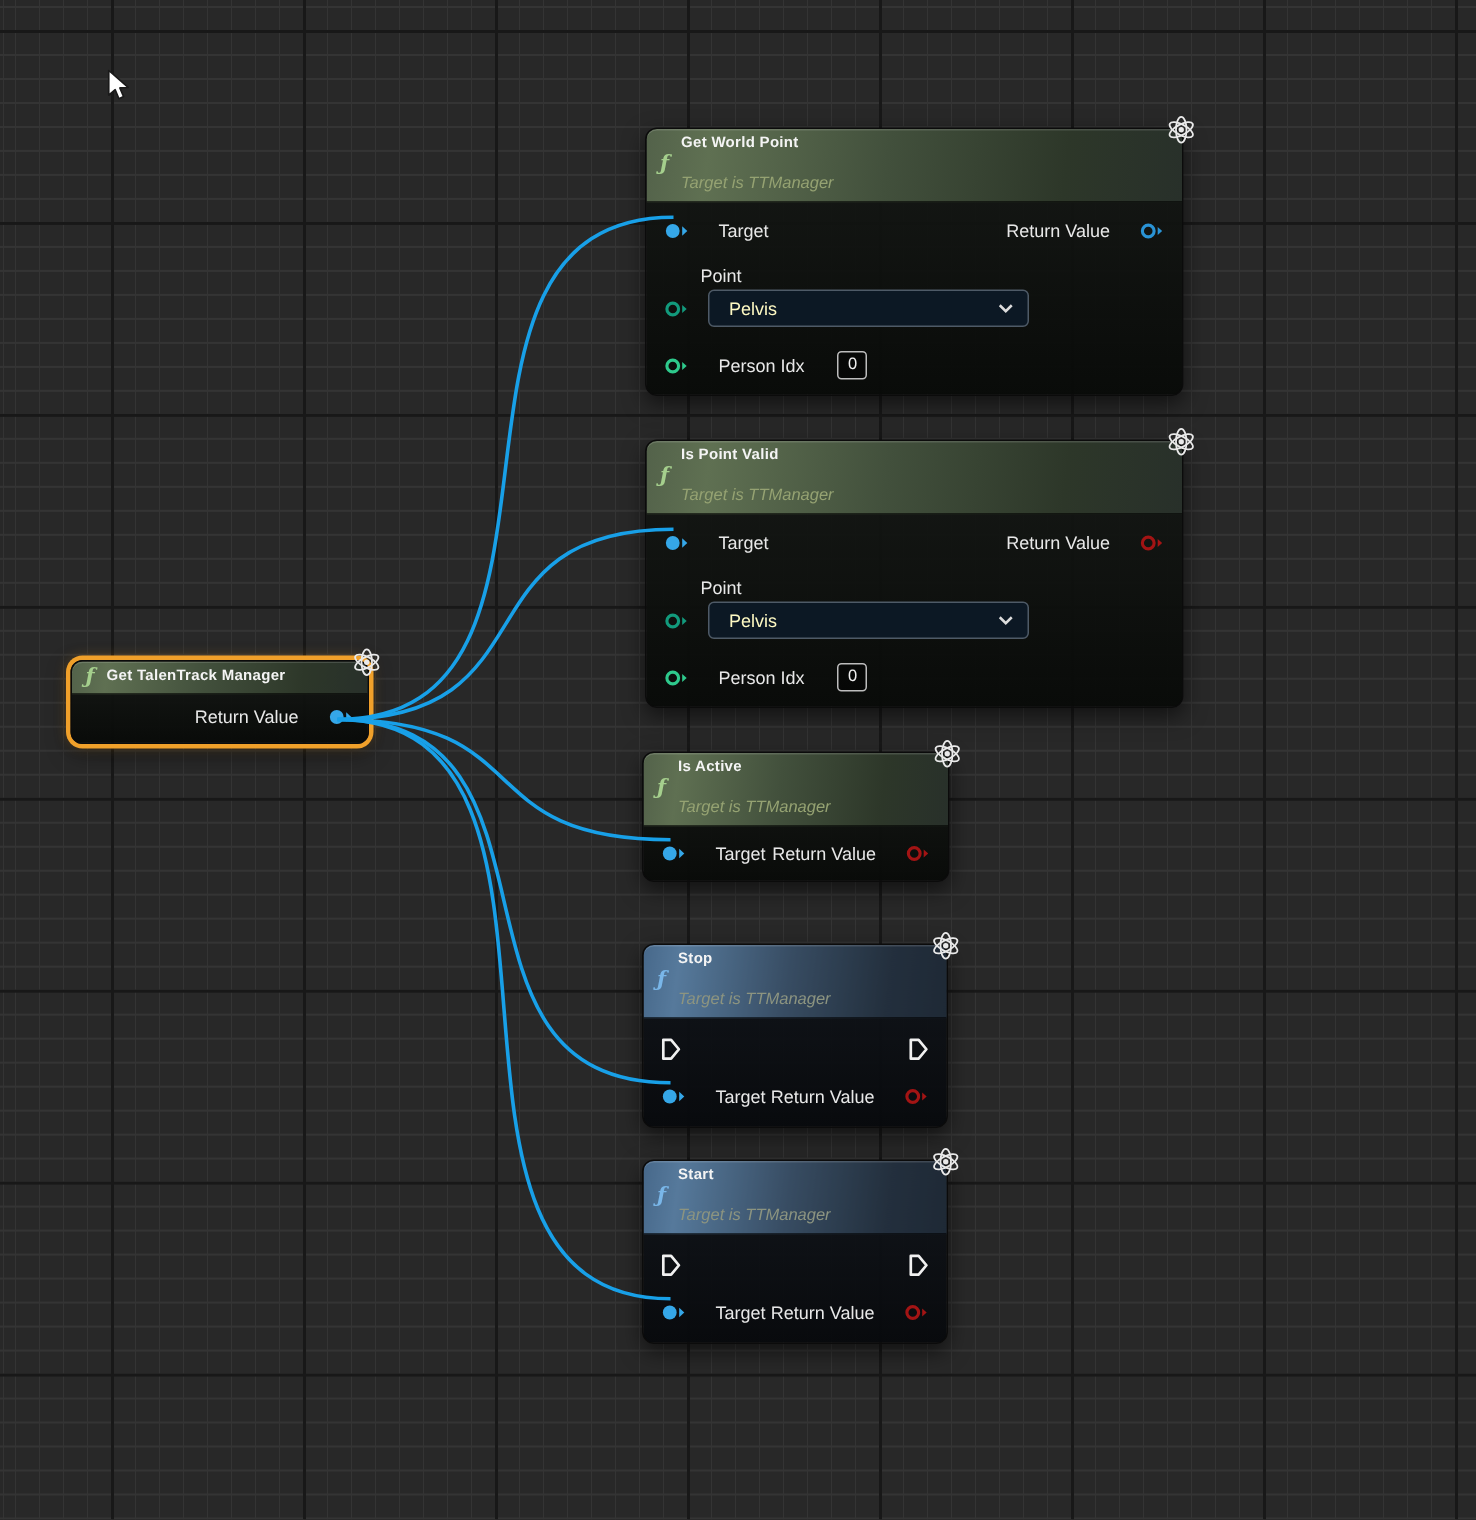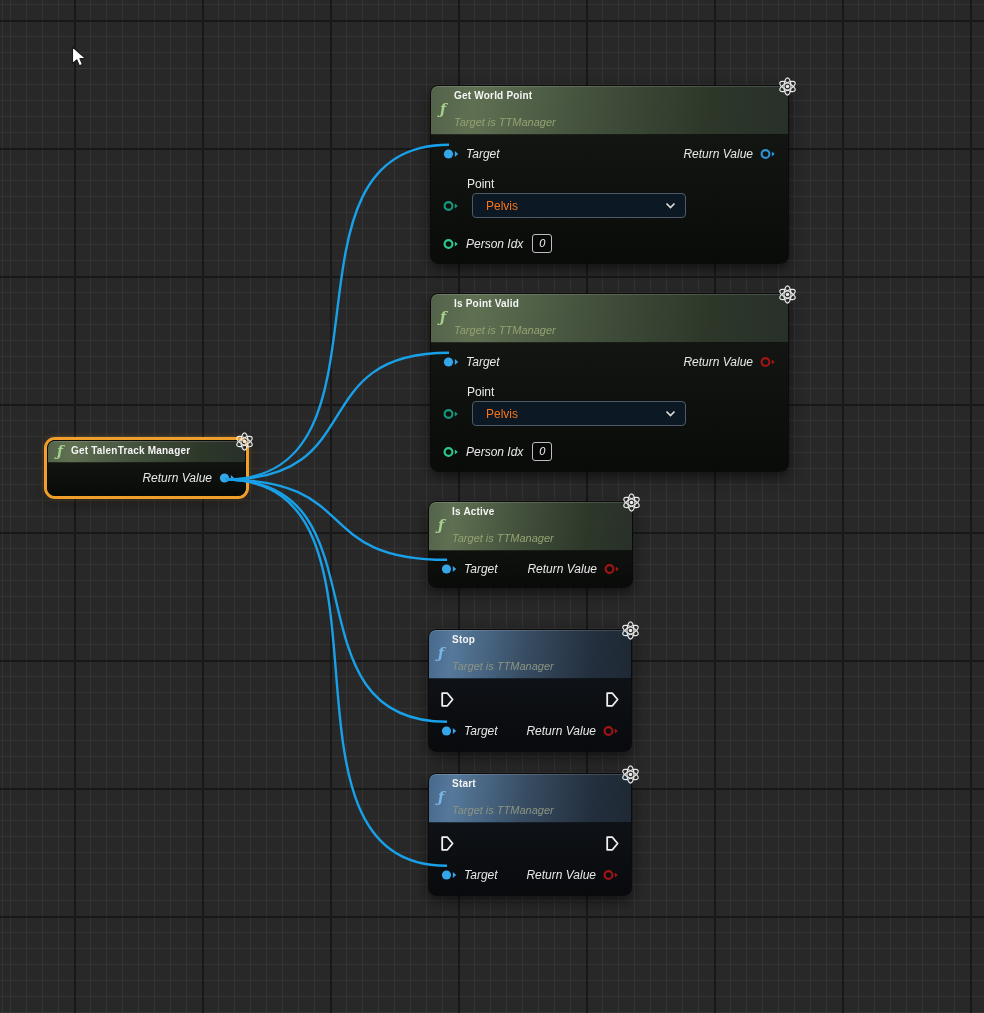--- a/index.html
+++ b/index.html
@@ -34,28 +34,28 @@
   .nheader.single{padding:3px 9px 4px 9px;}
   .ficon{font-family:"DejaVu Serif",serif;font-style:italic;font-weight:bold;font-size:14px;line-height:1;}
   .green .ficon{color:#a5cf8d;}
   .blue .ficon{color:#79b6e8;}
   .ntitle{font-size:10px;font-weight:bold;color:#f4f4f4;letter-spacing:.2px;line-height:1.25;}
   .nsub{font-size:11px;font-style:italic;line-height:1.2;margin-top:13px;}
   .green .nsub{color:#95a272;}
   .blue .nsub{color:#8c9480;}
   .nbody{padding:6px 0 6px 0;}
   .prow{display:flex;align-items:center;justify-content:space-between;padding:0 12px;height:26px;}
-  .pin{display:flex;align-items:center;gap:7px;color:#e8e8e8;font-size:12px;font-style:italic;}
+  .pin{display:flex;align-items:center;gap:20px;color:#e8e8e8;font-size:12px;}
   .pin .pinsvg{flex:0 0 auto;display:block;}
   .ptlabel{display:flex;align-items:flex-end;height:24px;margin-left:36px;color:#e8e8e8;font-size:12px;padding-bottom:2px;}
   .ddrow{display:flex;align-items:center;height:26px;padding:0 12px;gap:13px;}
   .dropdown{
     width:190px;height:23px;background:#0c1824;border:1px solid #4e5a67;border-radius:4px;
     display:flex;align-items:center;justify-content:space-between;
-    padding:0 9px 0 13px;color:#f97316;font-size:12px;cursor:pointer;
+    padding:0 9px 0 13px;color:#fef9c3;font-size:12px;cursor:pointer;
   }
   .personrow{margin-top:12px;}
   .vbox{
     min-width:8px;padding:0 5px;height:17px;line-height:17px;margin-left:2px;
     border:1px solid #bdbdbd;border-radius:3px;background:rgba(0,0,0,.35);
     color:#f0f0f0;font-size:11px;text-align:center;
   }
   .atom{position:absolute;top:-9px;right:-10px;width:21px;height:19px;z-index:6;}
   #wires{position:absolute;left:0;top:0;width:984px;height:1013px;z-index:5;pointer-events:none;}
   #cursor{position:absolute;left:71px;top:46px;z-index:20;pointer-events:none;}

